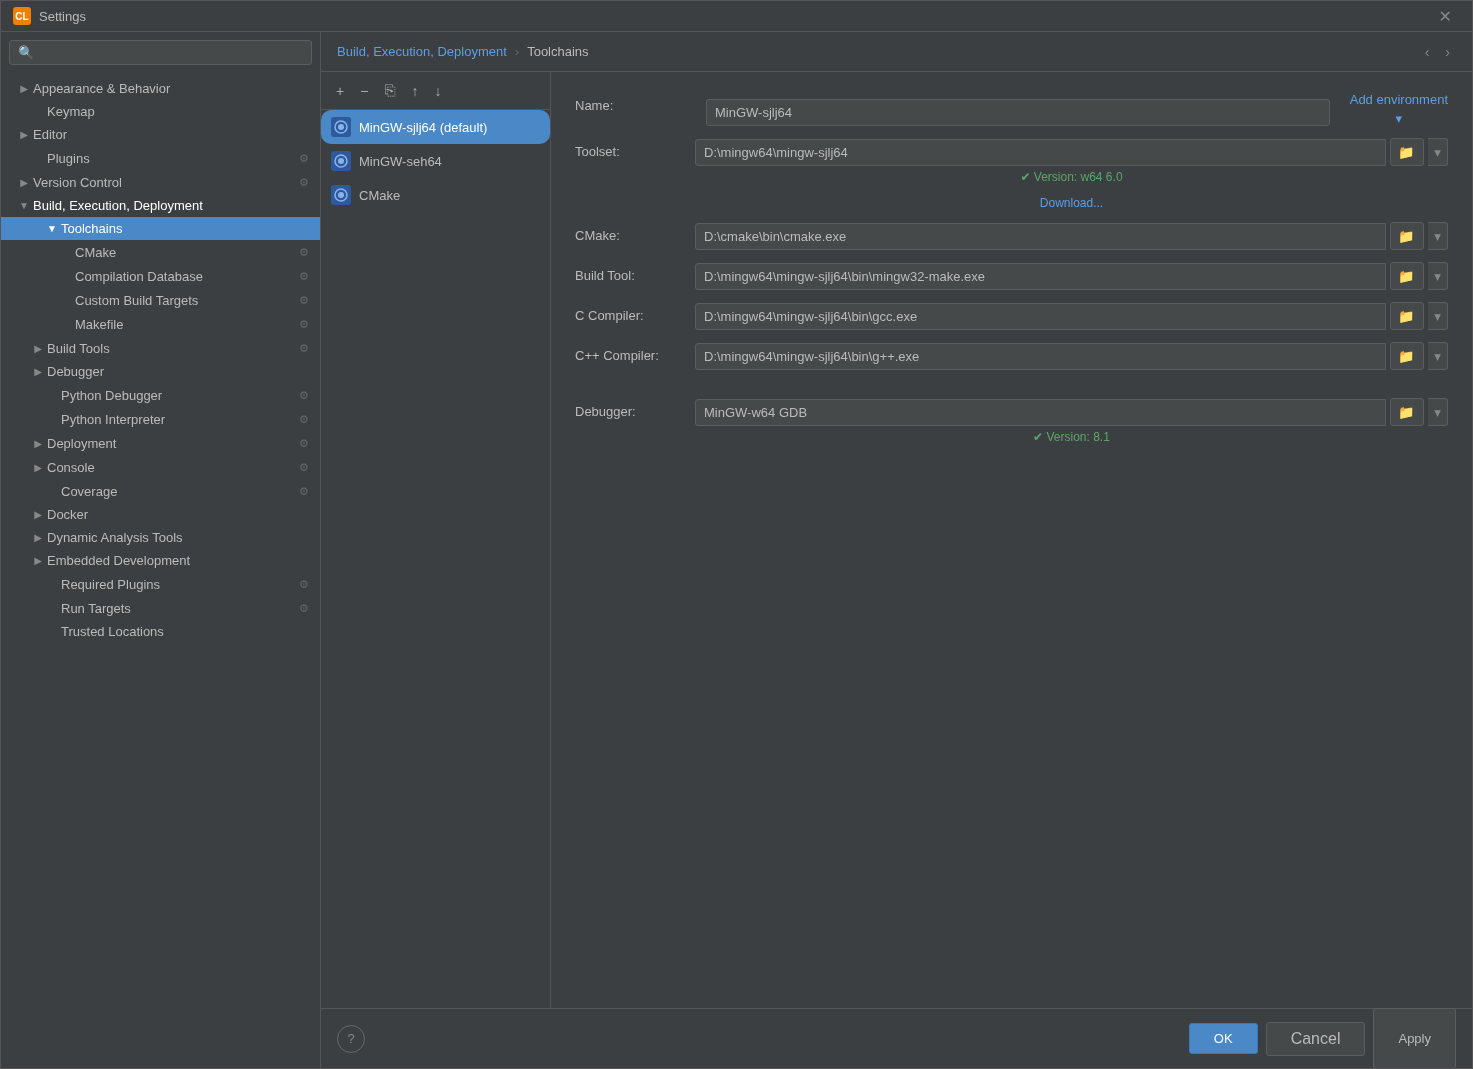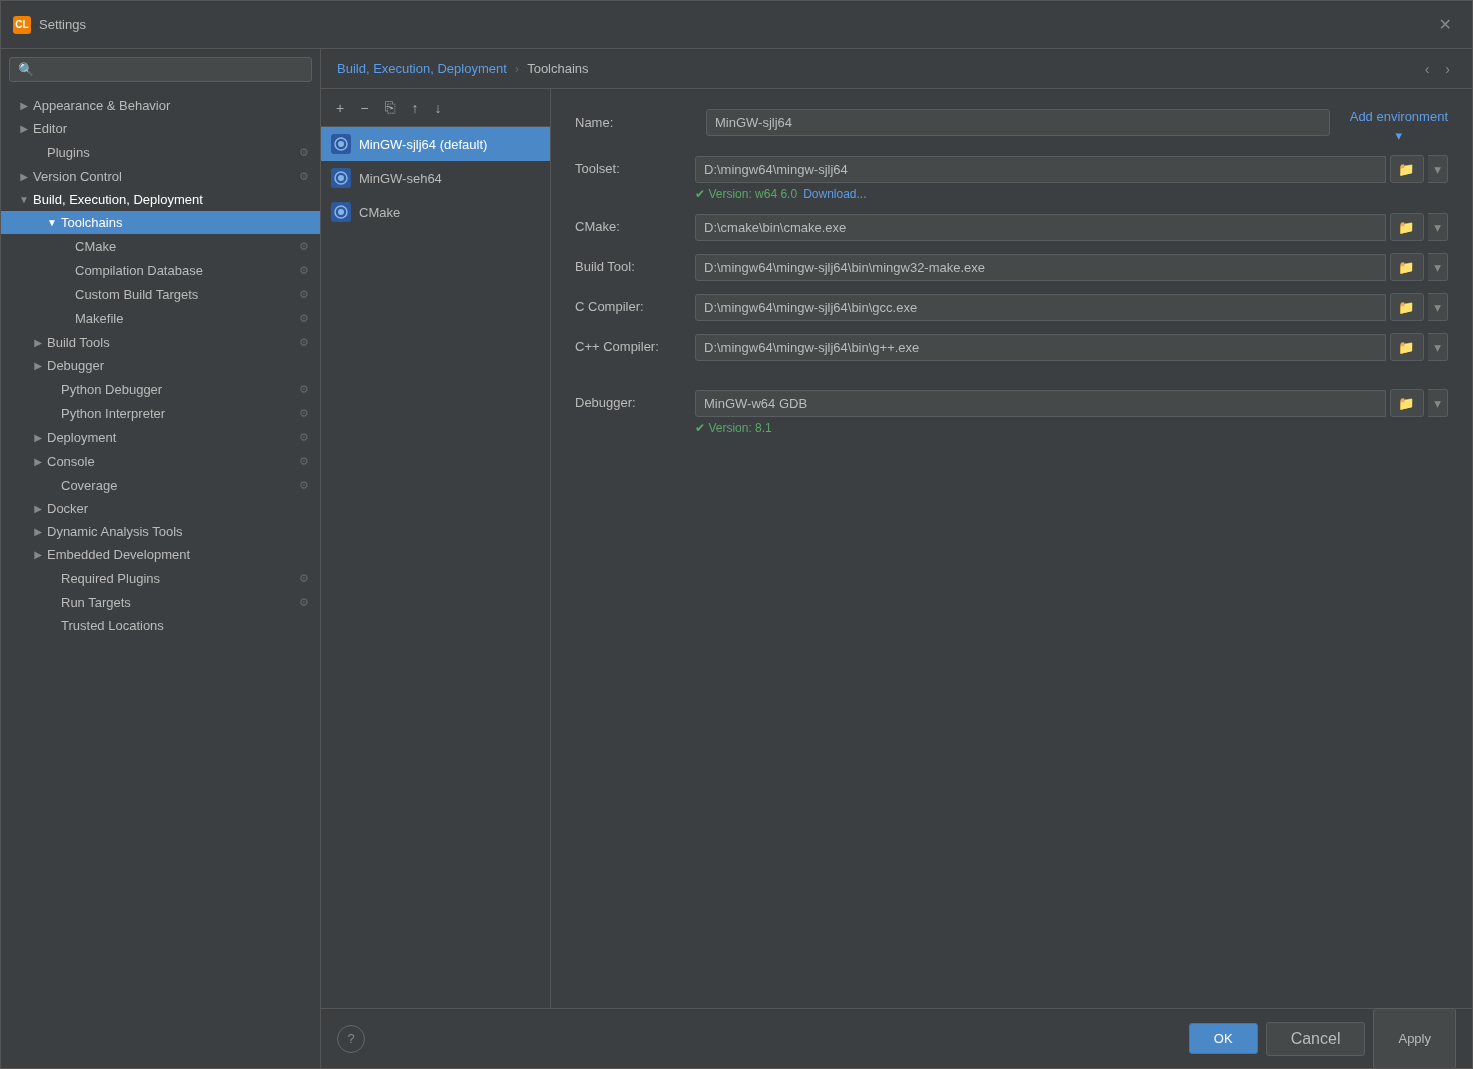--- a/index.html
+++ b/index.html
@@ -15,21 +15,21 @@
     .window {
       width: 1473px;
       height: 1069px;
       background: #3c3f41;
       border: 1px solid #555;
       display: flex;
       flex-direction: column;
     }
     .title-bar {
       background: #3c3f41;
-      height: 48px;
+      height: 31px;
       display: flex;
       align-items: center;
       padding: 0 12px;
       border-bottom: 1px solid #555;
       flex-shrink: 0;
     }
     .title-bar-icon {
       width: 18px;
       height: 18px;
       margin-right: 8px;
@@ -203,20 +203,21 @@
       flex: 1;
       overflow-y: auto;
     }
     .chain-item {
       display: flex;
       align-items: center;
       padding: 7px 10px;
       cursor: pointer;
       gap: 8px;
       color: #bbb;
+      border-radius: 10px;
     }
     .chain-item.active { background: #4a88c7; color: #fff; }
     .chain-icon {
       width: 20px;
       height: 20px;
       background: #2d5a9e;
       border-radius: 3px;
       display: flex;
       align-items: center;
       justify-content: center;
@@ -289,29 +290,30 @@
       height: 28px;
       display: flex;
       align-items: center;
     }
     .field-input.has-dropdown {
       border-radius: 3px 0 0 3px;
     }
     .status-row {
       display: flex;
       align-items: center;
-      gap: 6px;
+      gap: 12px;
       font-size: 12px;
+      flex-direction: column;
     }
     .status-ok { color: #59a869; }
     .status-warn { color: #e8a838; }
     .status-link { color: #5c9de8; cursor: pointer; text-decoration: none; }
     .name-row {
       display: flex;
-      align-items: flex-start;
+      align-items: flex-end;
       gap: 20px;
       padding-left: 11px;
     }
     .add-env-btn {
       background: transparent;
       border: none;
       color: #5c9de8;
       cursor: pointer;
       font-size: 13px;
       display: flex;
@@ -394,20 +396,24 @@
         <span>🔍</span>
         <input type="text" placeholder="" style="">
       </div>
       <div class="nav-tree">
 
         <div class="nav-item indent-1">
           <span class="chevron">▶</span>
           <span class="label">Appearance &amp; Behavior</span>
         </div>
 
+        <div class="nav-item indent-2">
+          <span class="chevron"></span>
+          <span class="label">Keymap</span>
+        </div>
 
         <div class="nav-item indent-1">
           <span class="chevron">▶</span>
           <span class="label">Editor</span>
         </div>
 
         <div class="nav-item indent-2">
           <span class="chevron"></span>
           <span class="label">Plugins</span>
           <span class="gear-btn">⚙</span>

